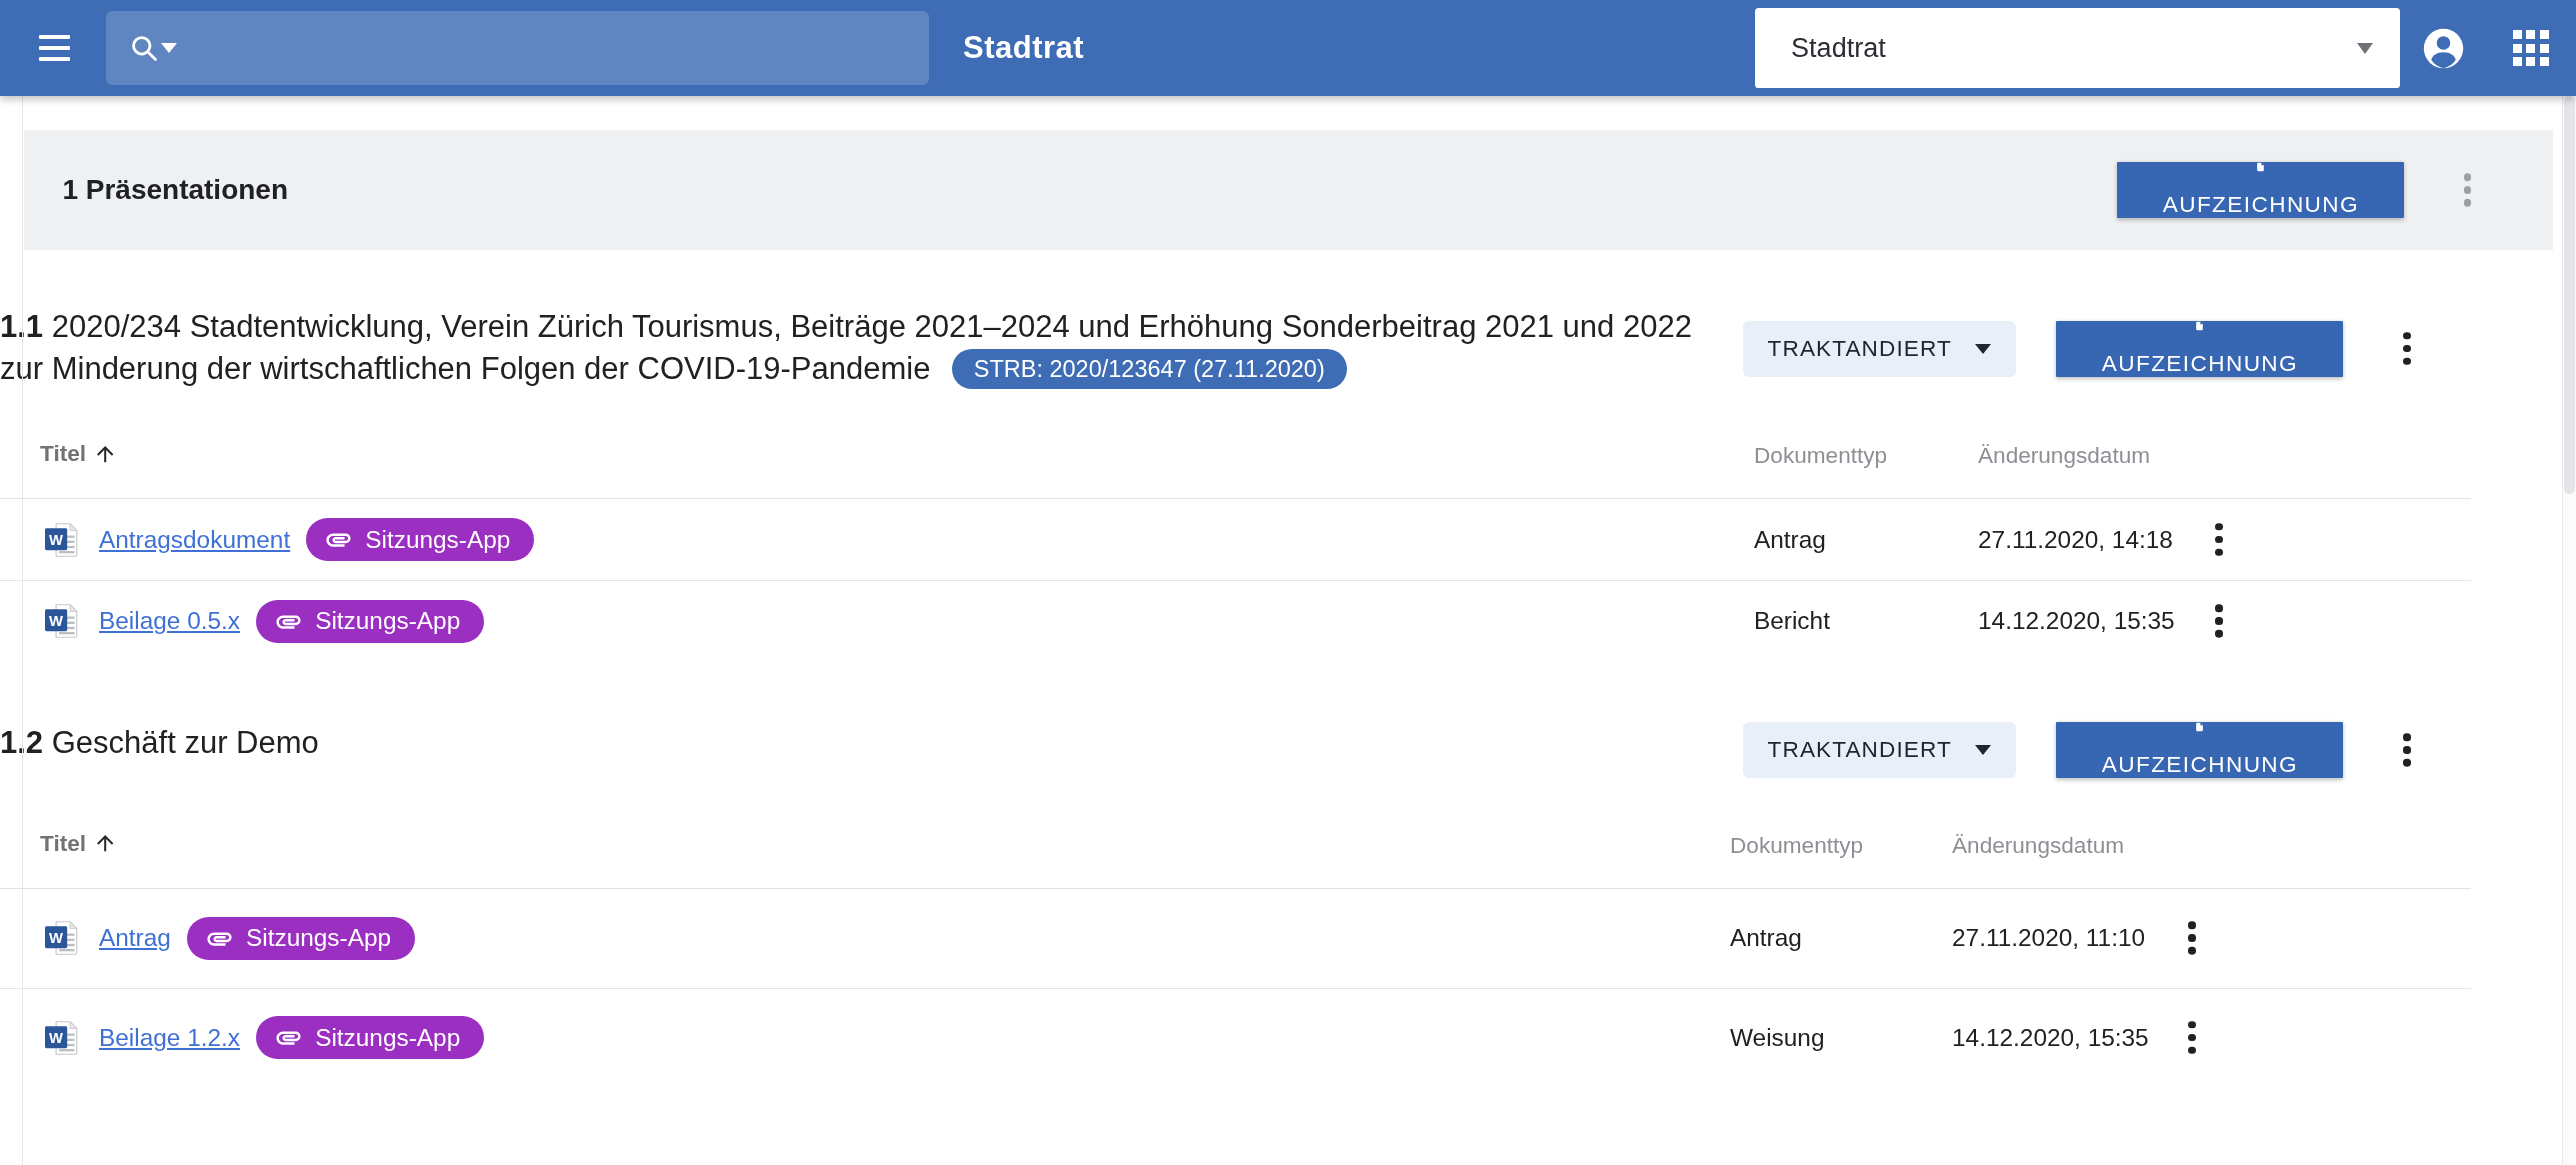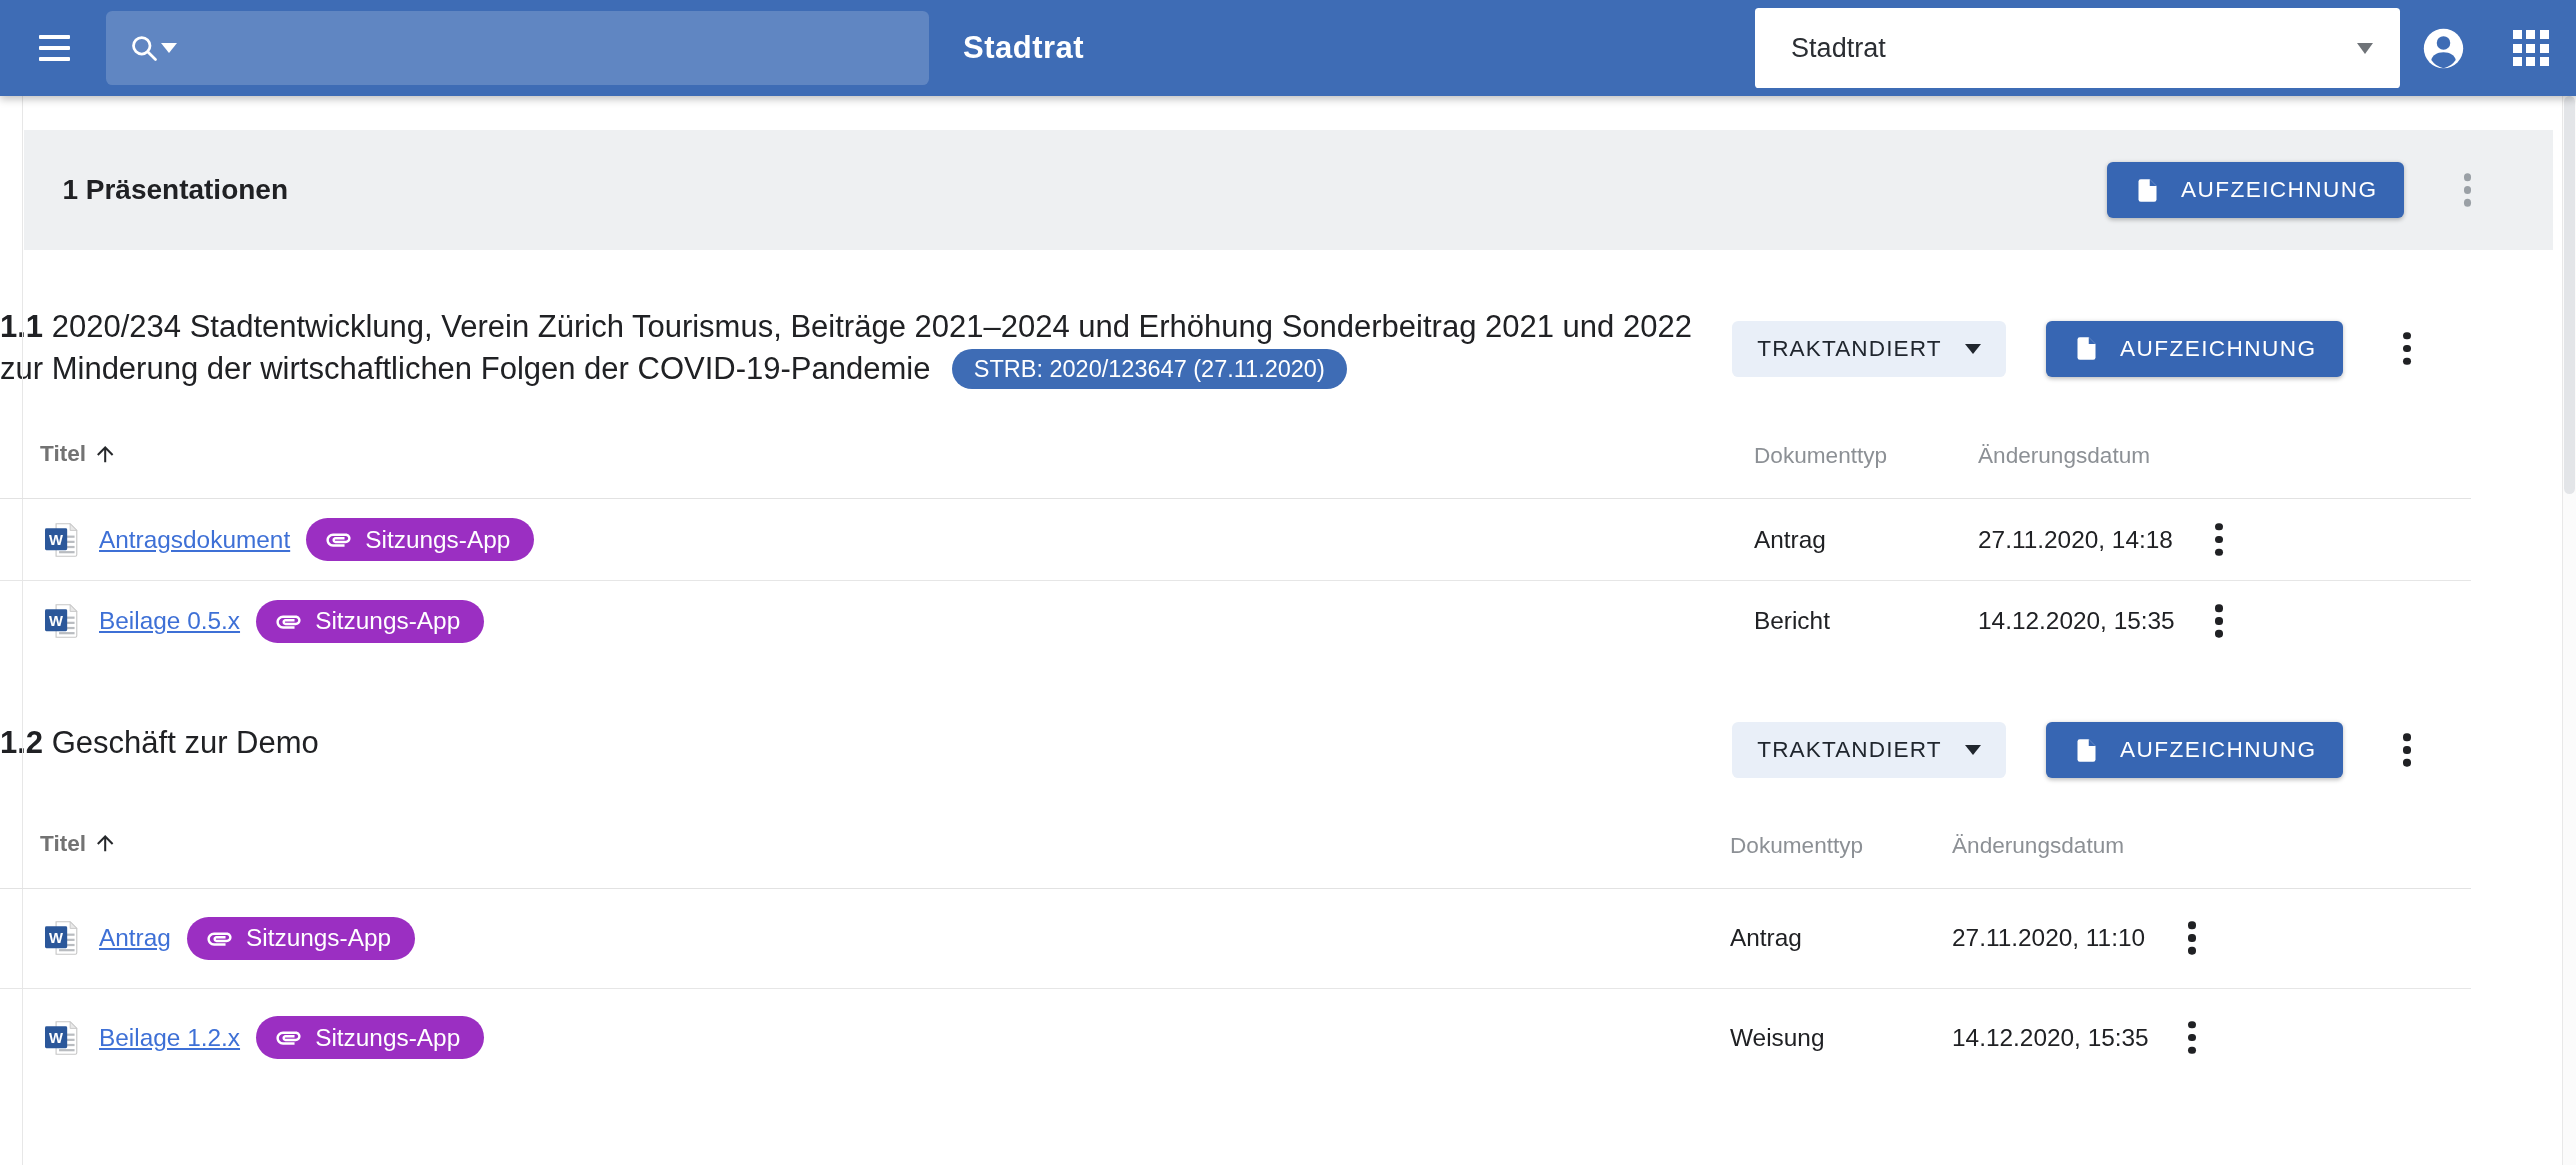--- a/index.html
+++ b/index.html
@@ -39,24 +39,24 @@
   .scroll-thumb { position:absolute; top:0; left:1.8px; width:11px; height:398px; background:#e3e5e8; border-radius:5.4px; }
 
   
   h1.page-title { margin:33px 0 0 61px; font-size:34px; font-weight:400; line-height:51px; color:#202124; }
 
   .pres-bar { margin:34px 0 0 24.4px; width:2529px; height:120px; background:#eef0f2;
               display:flex; align-items:center; padding:0 66px 0 38px; }
   .pres-bar .label { font-size:28px; font-weight:700; }
   .pres-bar .right { margin-left:auto; display:flex; align-items:center; gap:43px; }
 
-  .btn-record { height:56px; min-width:287px; background:#3766b3; color:#fff; border:none; border-radius:6px;
+  .btn-record { height:56px; min-width:287px; background:#3766b3; color:#fff; border:none; border-radius:1px;
                 font-family:inherit; font-size:22.6px; font-weight:500; letter-spacing:1.4px; cursor:pointer;
                 display:flex; align-items:center; justify-content:center; gap:20px; padding:0 27px;
-                box-shadow:0 1.8px 4.5px rgba(0,0,0,.25); }
+                box-shadow:0 1.8px 4.5px rgba(0,0,0,.25);flex-direction:column; }
   .btn-status { height:56px; min-width:268px; background:#e9eff8; color:#20262e; border:none; border-radius:6.3px;
                 font-family:inherit; font-size:22.6px; font-weight:500; letter-spacing:1.1px; cursor:pointer;
                 display:flex; align-items:center; justify-content:center; gap:23.5px; padding:0 25px; }
   .kebab-btn { width:40px; height:56px; display:flex; align-items:center; justify-content:center;
                background:none; border:none; cursor:pointer; }
   .kebab { width:7.2px; height:7.2px; border-radius:50%; background:#202124;
            box-shadow:0 -12.7px 0 #202124, 0 12.7px 0 #202124; }
   .kebab.gray { background:#9aa0a6; box-shadow:0 -12.7px 0 #9aa0a6, 0 12.7px 0 #9aa0a6; }
 
   section { width:2493px; }

